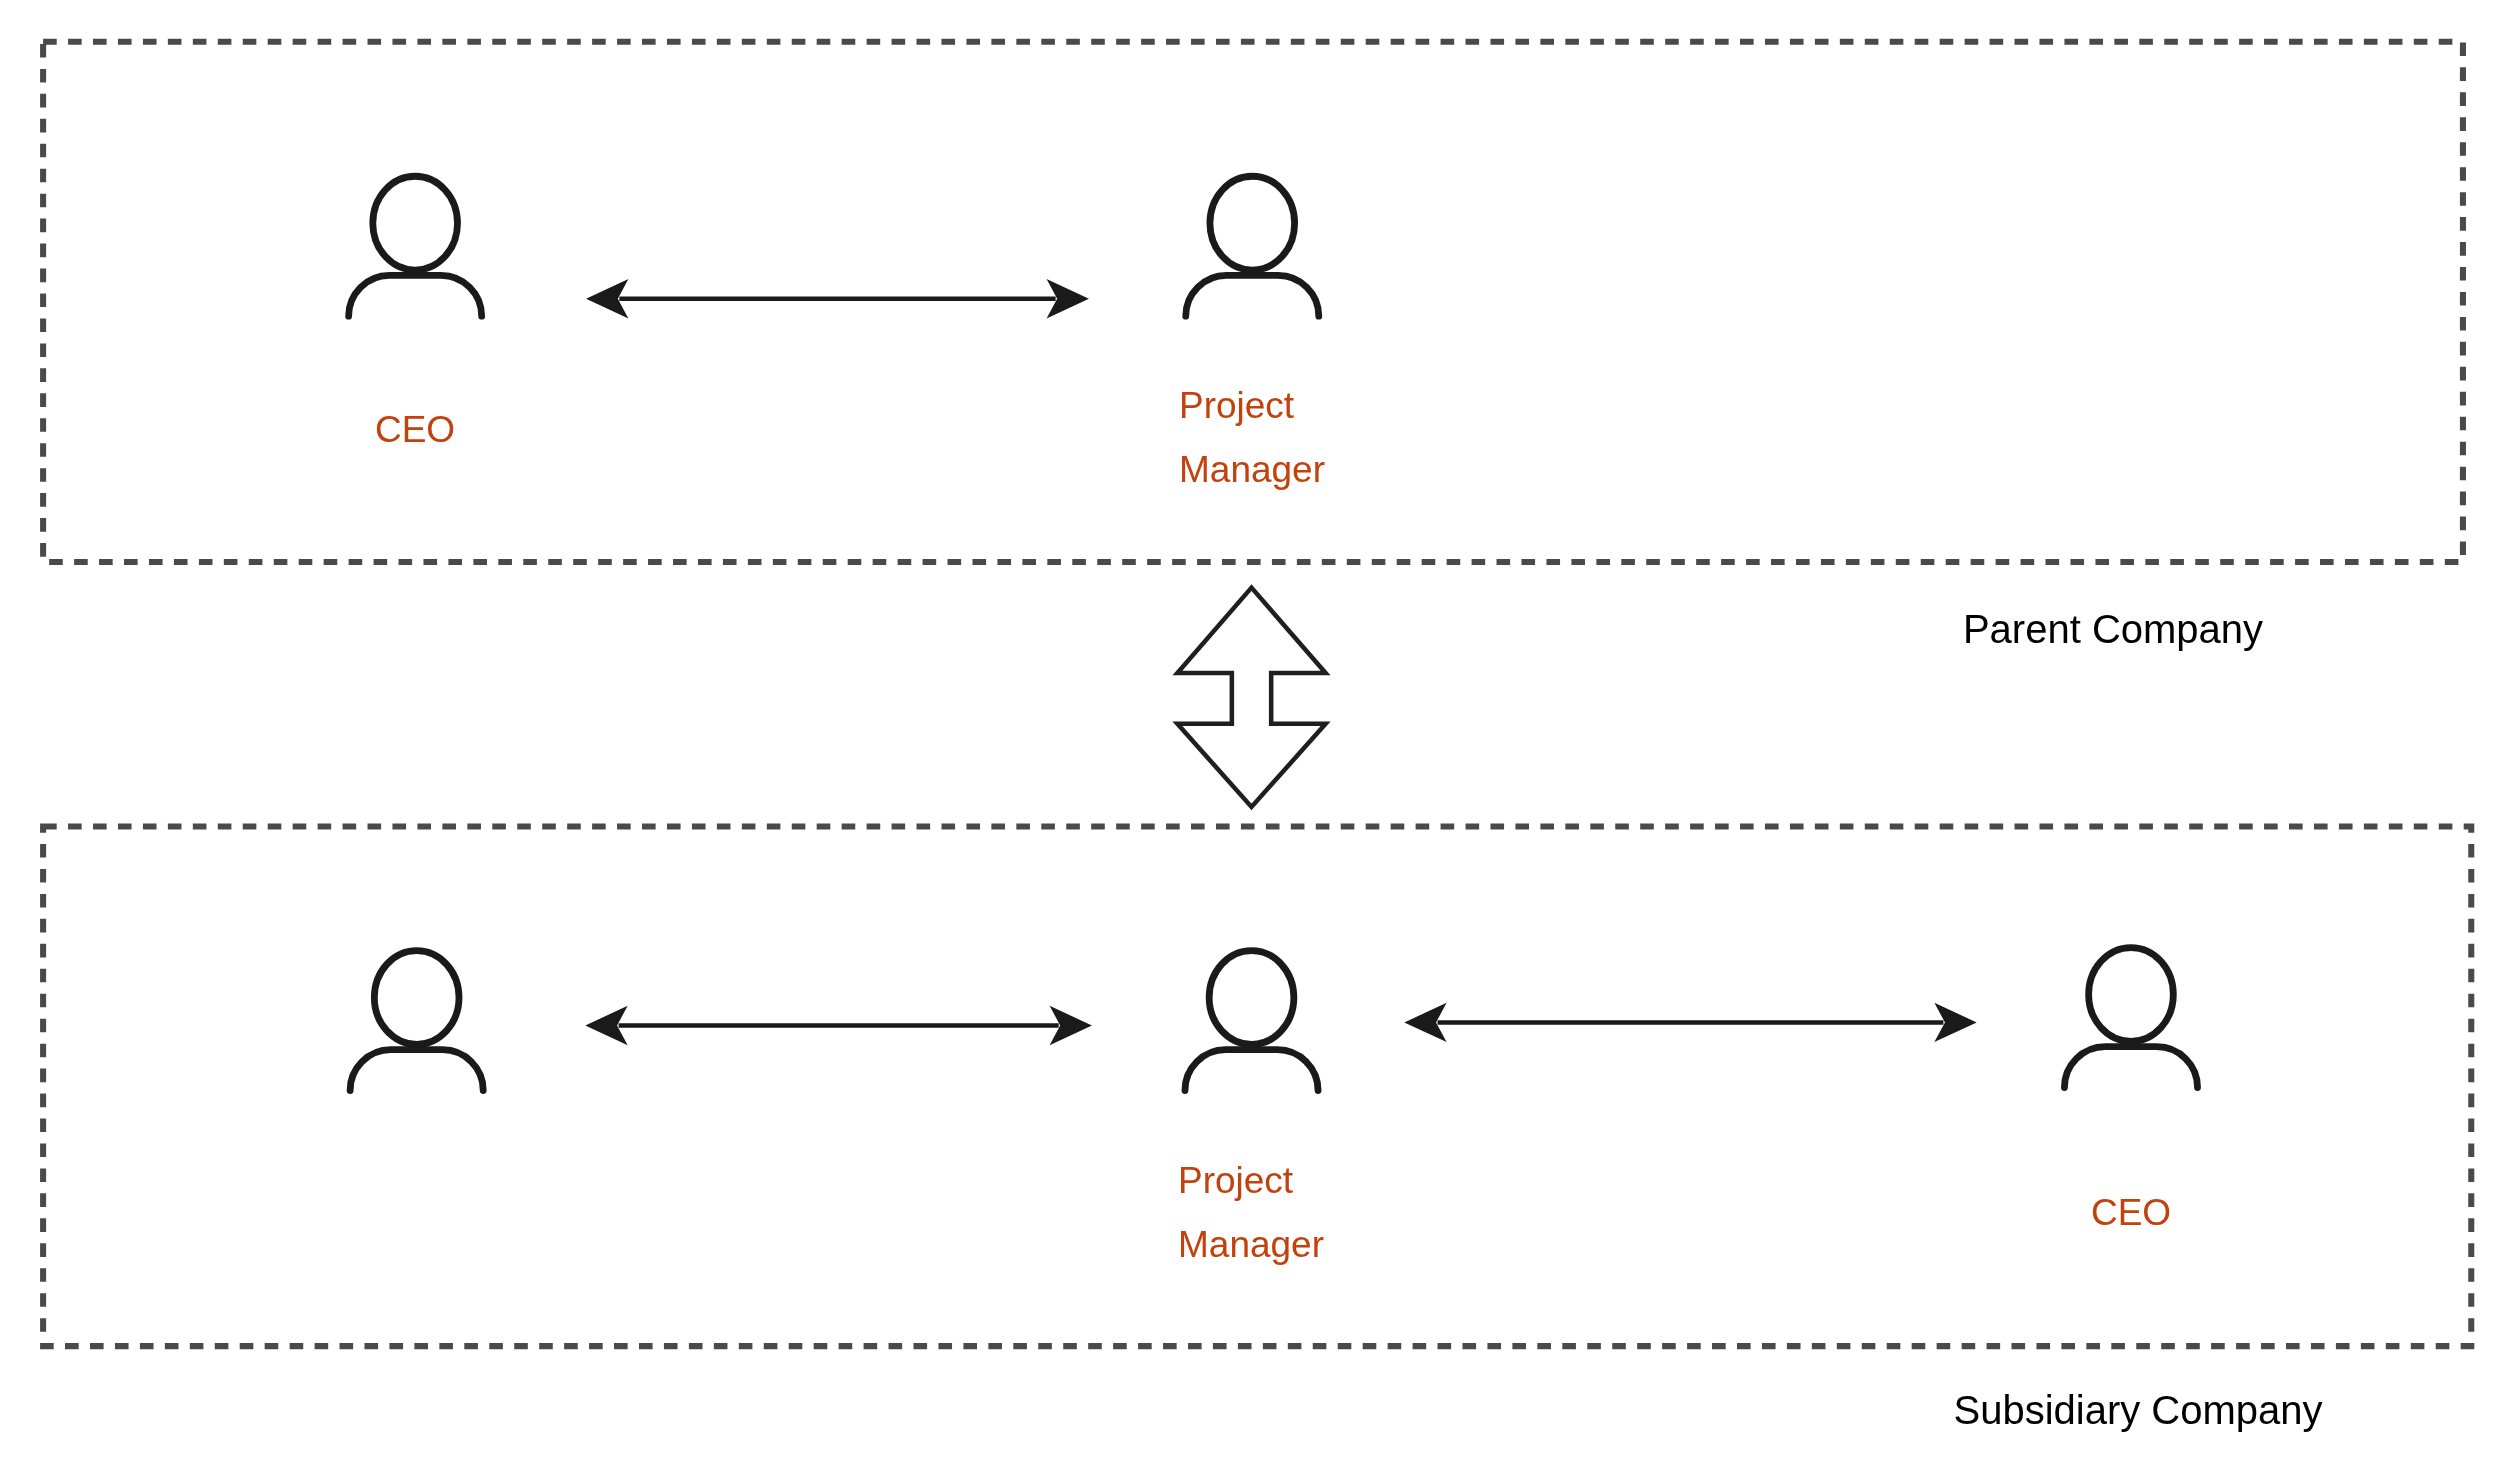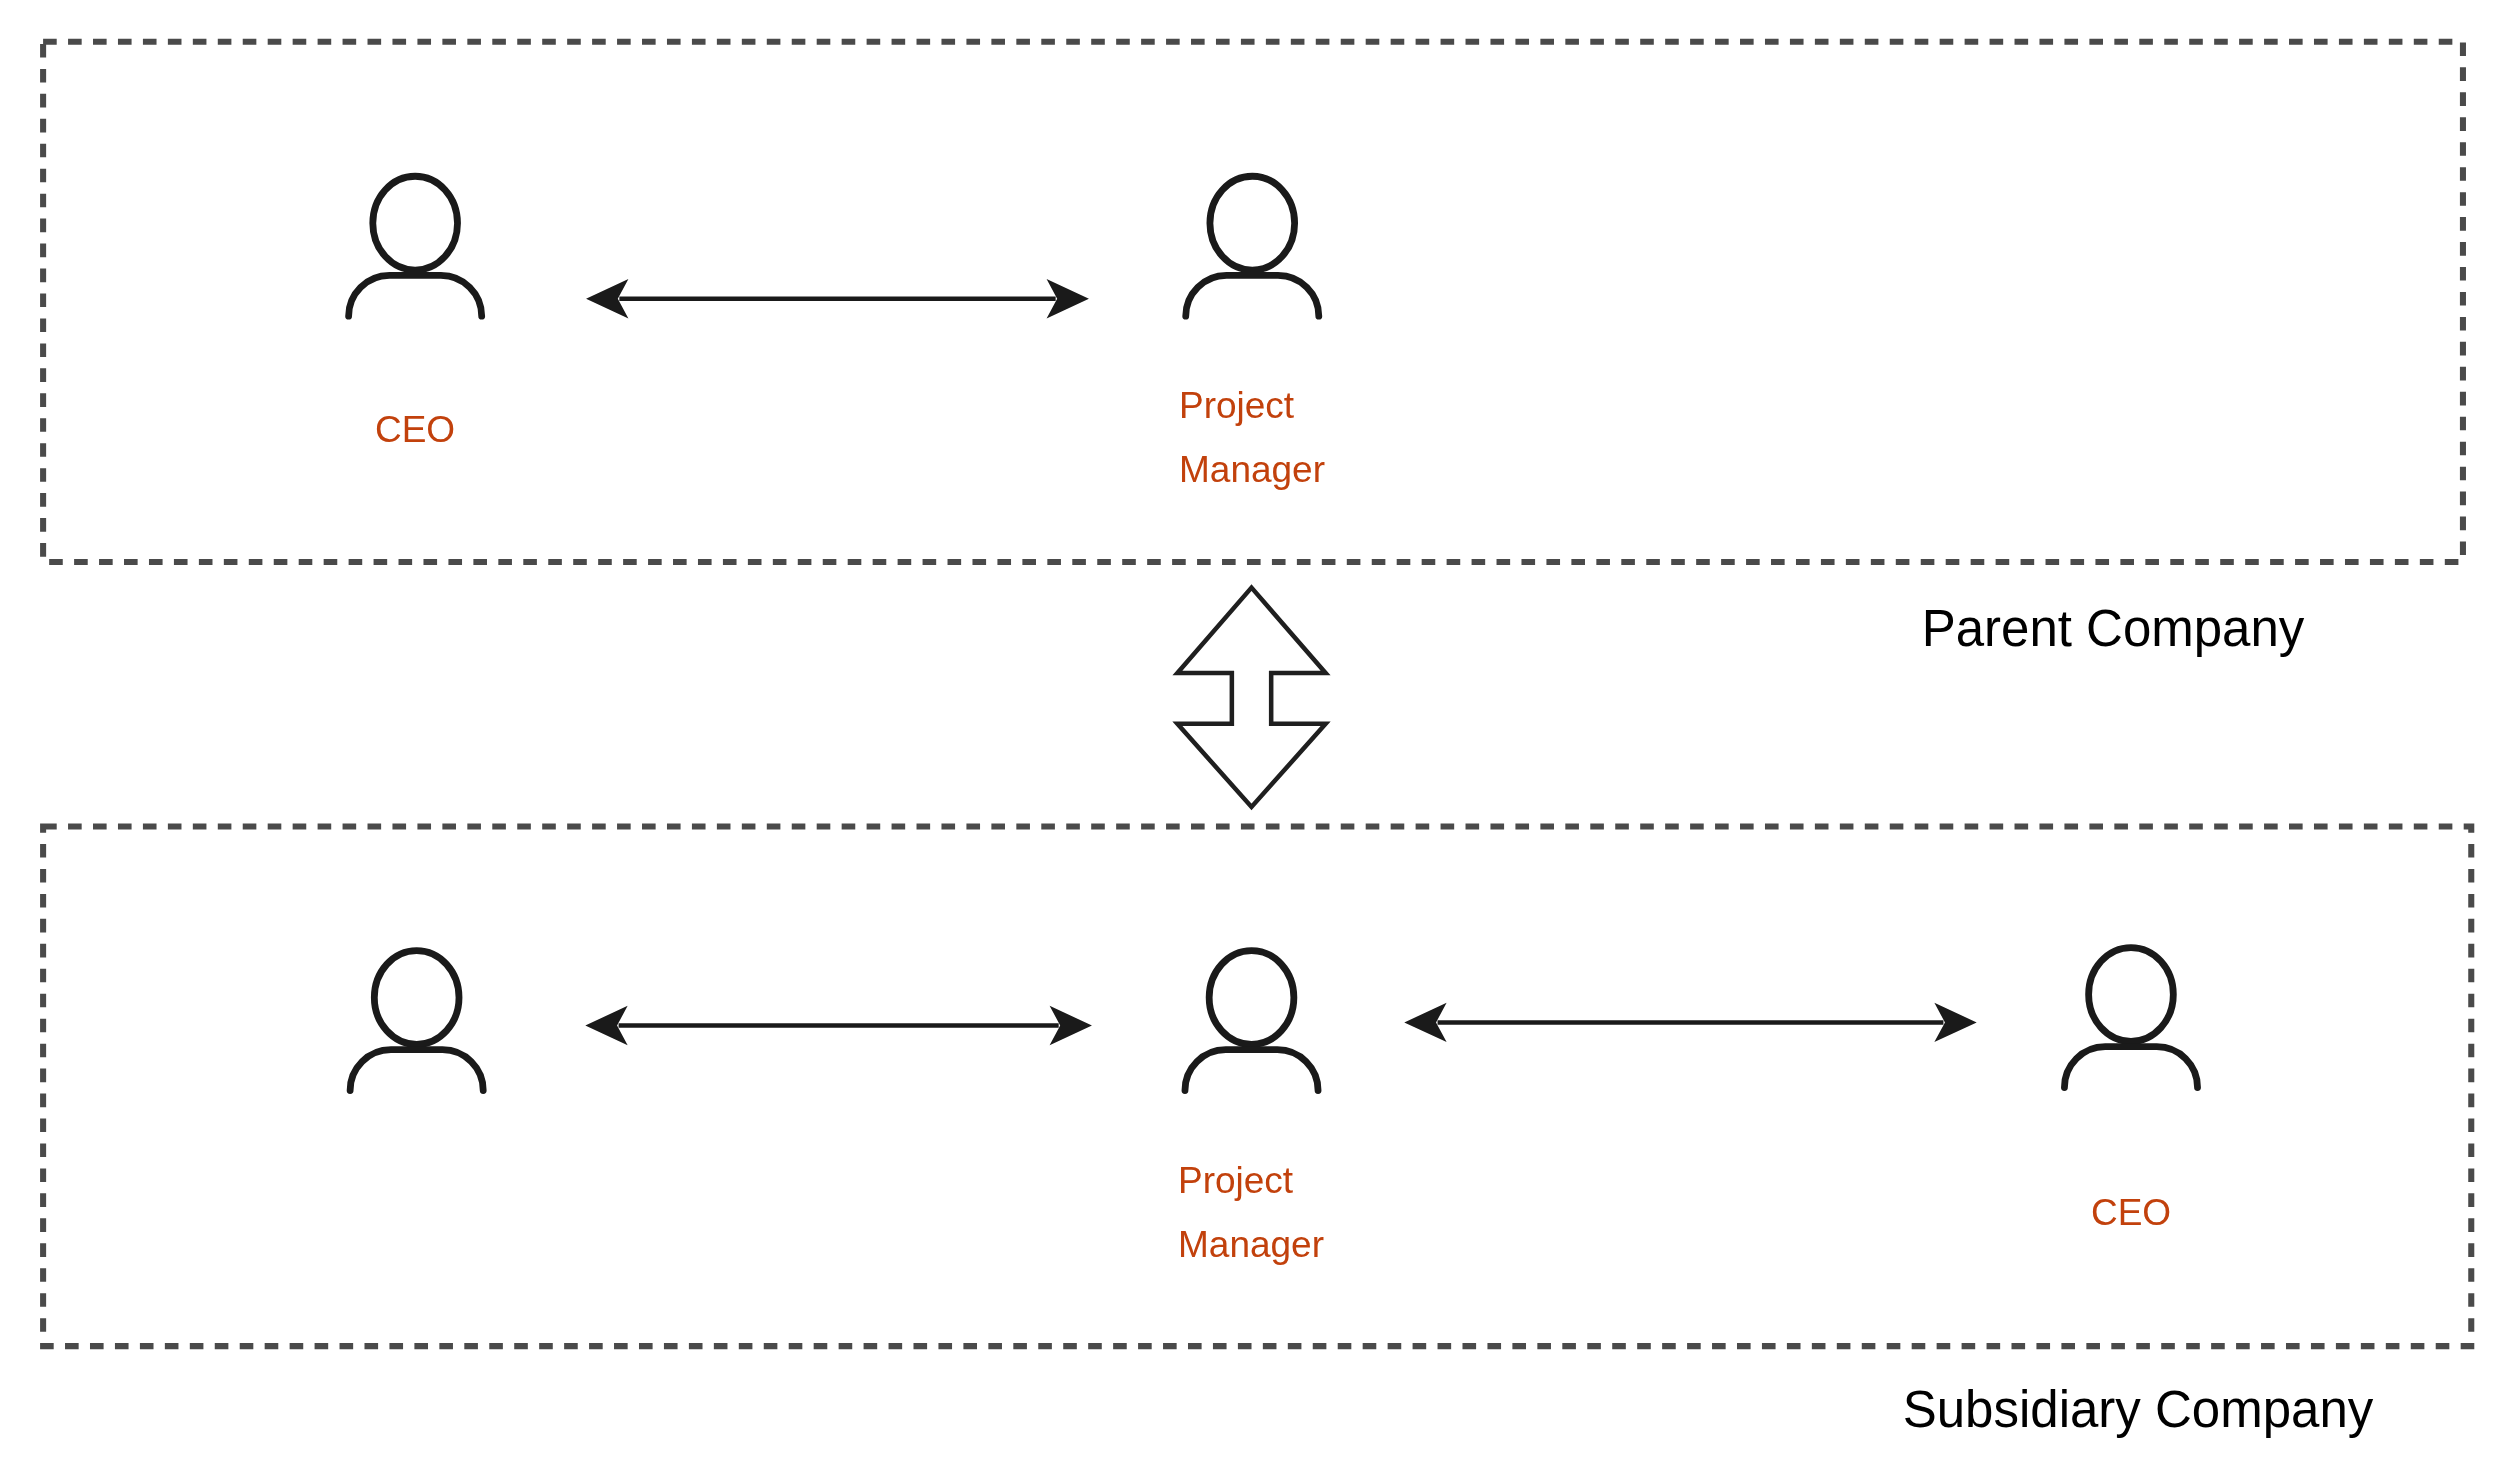--- a/index.html
+++ b/index.html
@@ -27,21 +27,21 @@
     font-size: 37px;
     line-height: 64px;
     color: #c2410c;
     white-space: pre-line;
     font-family: "Liberation Sans", sans-serif;
   }
   .zone-label {
     position: absolute;
     transform: translateX(-50%);
     text-align: center;
-    font-size: 51px;
+    font-size: 40px;
     line-height: 64px;
     color: #000000;
     white-space: nowrap;
     font-family: "Liberation Sans", sans-serif;
   }
 </style>
 </head>
 <body>
 
 <div class="stage">

